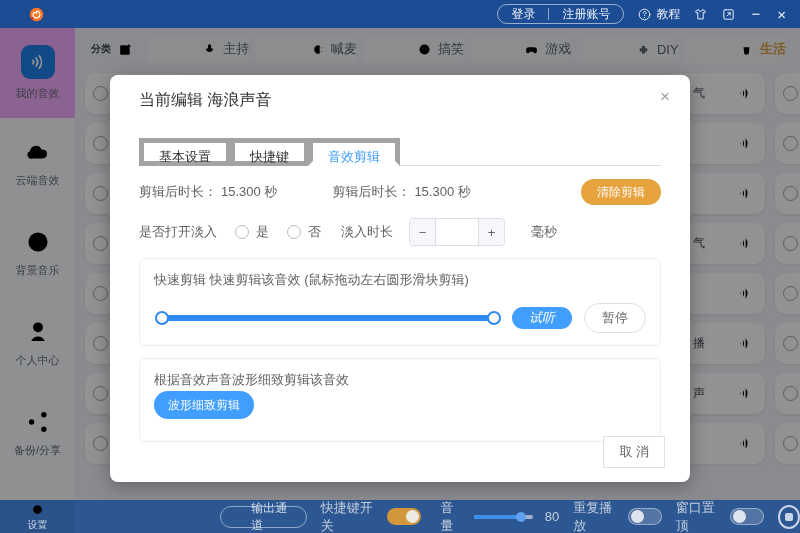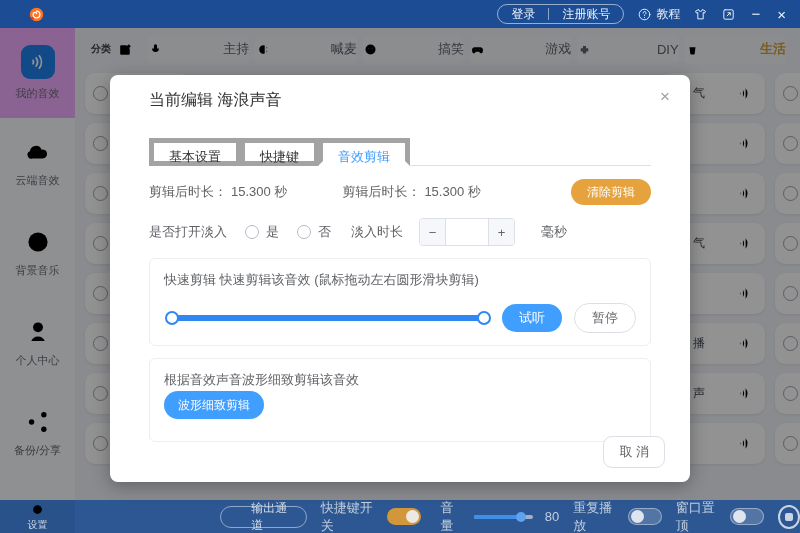--- a/index.html
+++ b/index.html
@@ -26,37 +26,37 @@
   .sb-item.active { background:#f0abfc; }
   .sb-tile { width:34px; height:34px; border-radius:9px; background:#2080e8; display:flex; align-items:center; justify-content:center; color:#fff; }
   .sb-icon { width:28px; height:28px; }
 
   
   .content { position:absolute; top:28px; left:75px; right:0; bottom:33px; background:#edf0f4; z-index:1; overflow:hidden; }
   .catbar { display:flex; align-items:center; height:38px; padding:6px 14px 2px 16px; }
   .cat-label { font-size:10px; color:#3a3f47; font-weight:bold; }
   .cat-edit { width:17px; height:17px; margin-left:6px; color:#7a8088; }
   .cat-tabs { display:flex; gap:6px; margin-left:14px; flex:1; }
-  .cat-tab { flex:1; height:29px; background:#f1f3f6; border-radius:5px; display:flex; align-items:center; justify-content:space-between; gap:6px; font-size:13px; color:#5d626b; }
+  .cat-tab { flex:1; height:29px; background:#f1f3f6; border-radius:5px; display:flex; align-items:center; justify-content:flex-end; gap:6px; font-size:13px; color:#5d626b; }
   .cat-tab .ti { width:15px; height:15px; }
   .cat-tab.active { color:#d59e3e; font-weight:bold; }
 
   
   .cardcol { position:absolute; top:45px; width:105px; display:flex; flex-direction:column; gap:9px; }
   .col-left { left:10px; } .col-right { left:585px; } .col-far { left:700px; }
   .scard { height:41px; background:#fbfcfd; border-radius:10px; box-shadow:0 1px 3px rgba(0,0,0,.08); display:flex; align-items:center; padding:0 12px 0 8px; }
   .play-circle { width:15px; height:15px; border:1.5px solid #9aa1ab; border-radius:50%; flex:none; }
   .scard .cname { flex:1; font-size:12px; color:#3f454d; margin-left:10px; overflow:hidden; white-space:nowrap; }
   .spk { width:17px; height:17px; color:#878d96; flex:none; }
 
   
   .overlay { position:absolute; top:28px; left:0; right:0; bottom:33px; background:rgba(0,0,0,.42); z-index:40; }
 
   
-  .modal { position:absolute; top:75px; left:110px; width:580px; height:407px; background:#fff; border-radius:8px; box-shadow:0 4px 18px rgba(0,0,0,.3); z-index:50; padding:0 39px; }
+  .modal { position:absolute; top:75px; left:110px; width:580px; height:407px; background:#fff; border-radius:8px; box-shadow:0 4px 18px rgba(0,0,0,.3); z-index:50; padding:0 29px; }
   .m-title { margin-top:15px; font-size:16px; color:#303133; }
   .m-close { position:absolute; top:13px; right:20px; font-size:17px; color:#9aa0a8; line-height:1; cursor:default; }
   .mtabs { display:flex; margin-top:27px; border-bottom:1px solid #dcdfe6; }
   .mtab { padding:0 15px; height:28px; line-height:27px; font-size:13px; color:#303133; border:5px solid #a3a3a3; margin-right:-1px; margin-bottom:-1px; background:#fff; }
   .mtab.active { color:#409eff; border-bottom-color:#fff; }
   .m-row { display:flex; align-items:center; margin-top:13px; font-size:13px; color:#606266; }
   .m-val { margin-left:4px; }
   .gap55 { margin-left:55px; }
   .btn-clear { margin-left:auto; height:26px; padding:0 16px; background:#e6a23c; color:#fff; font-size:12px; border:none; border-radius:14px; }
   .radio { display:flex; align-items:center; gap:7px; margin-left:18px; }
@@ -67,26 +67,26 @@
   .stp-minus { border-right:1px solid #dcdfe6; }
   .stp-plus { border-left:1px solid #dcdfe6; }
   .stp-input { flex:1; width:40px; border:none; outline:none; font-size:13px; text-align:center; }
   .unit { margin-left:26px; }
   .panel { border:1px solid #eceef2; border-radius:6px; margin-top:12px; padding:12px 14px; }
   .panel-text { font-size:13px; color:#606266; }
   .slider-row { display:flex; align-items:center; margin-top:14px; }
   .slider { position:relative; flex:1; height:6px; border-radius:3px; background:#2f87f2; margin:0 8px; }
   .handle { position:absolute; top:50%; width:14px; height:14px; border:2px solid #2f87f2; background:#fff; border-radius:50%; transform:translate(-50%,-50%); }
   .h-left { left:0; } .h-right { left:100%; }
-  .btn-listen { margin-left:10px; height:28px; padding:0 17px; background:#409eff; color:#fff; border:none; border-radius:15px; font-size:13px; }
+  .btn-listen { margin-left:10px; height:22px; padding:0 17px; background:#409eff; color:#fff; border:none; border-radius:15px; font-size:13px;font-style:italic; }
   .btn-pause { margin-left:12px; height:30px; padding:0 17px; background:#fff; color:#606266; border:1px solid #dcdfe6; border-radius:15px; font-size:13px; }
   .btn-wave { display:block; margin-top:2px; height:28px; padding:0 14px; background:#409eff; color:#fff; border:none; border-radius:14px; font-size:12px; }
   .wave-panel { height:84px; }
   .m-footer { position:absolute; bottom:14px; right:25px; display:flex; gap:12px; }
-  .btn-cancel { height:32px; padding:0 15px; background:#fff; border:1px solid #dcdfe6; border-radius:9px; color:#606266; font-size:13px; }
+  .btn-cancel { height:32px; padding:0 15px; background:#fff; border:1px solid #dcdfe6; border-radius:0; color:#606266; font-size:13px; }
   .btn-save { height:32px; padding:0 15px; background:#409eff; border:none; border-radius:4px; color:#fff; font-size:13px; }
 
   
   .bottombar { position:absolute; left:0; right:0; bottom:0; height:33px; background:#2d5792; z-index:45; display:flex; align-items:center; color:#c2cede; }
   .bb-settings { width:75px; flex:none; display:flex; flex-direction:column; align-items:center; justify-content:center; gap:1px; background:#29518a; height:100%; color:#cdd6e4; }
   .bb-settings .gi { width:15px; height:15px; }
   .bb-settings .sl { font-size:10px; }
   .out-pill { margin-left:145px; display:flex; align-items:center; gap:5px; height:22px; padding:0 12px; border:1px solid #8ea6c8; border-radius:12px; font-size:12px; color:#d4deeb; }
   .out-pill .oi { width:15px; height:15px; }
   .bb-label { font-size:13px; margin-left:14px; }

